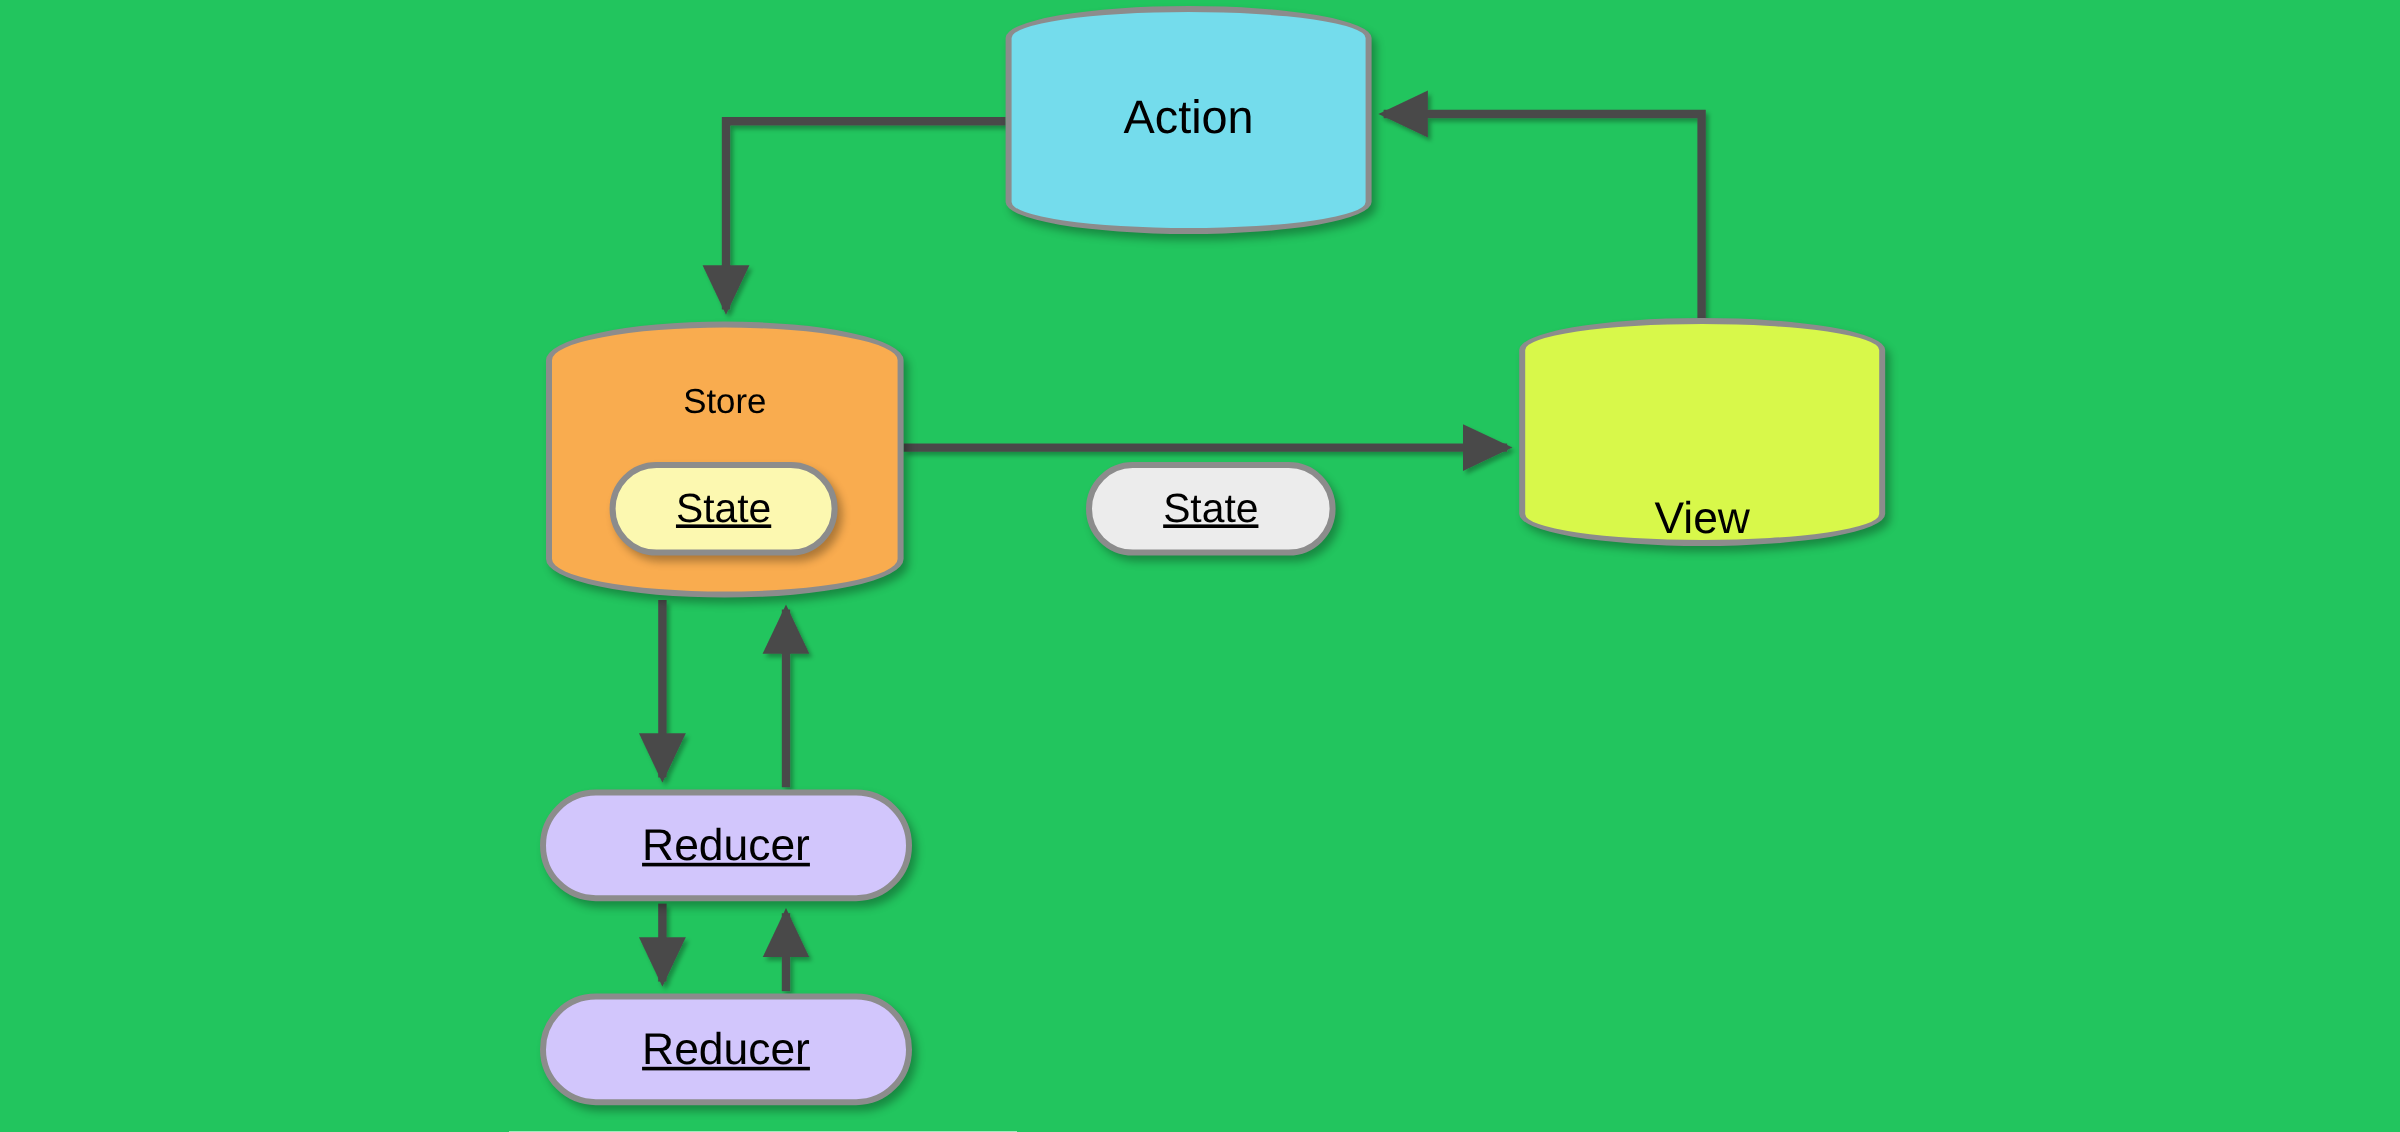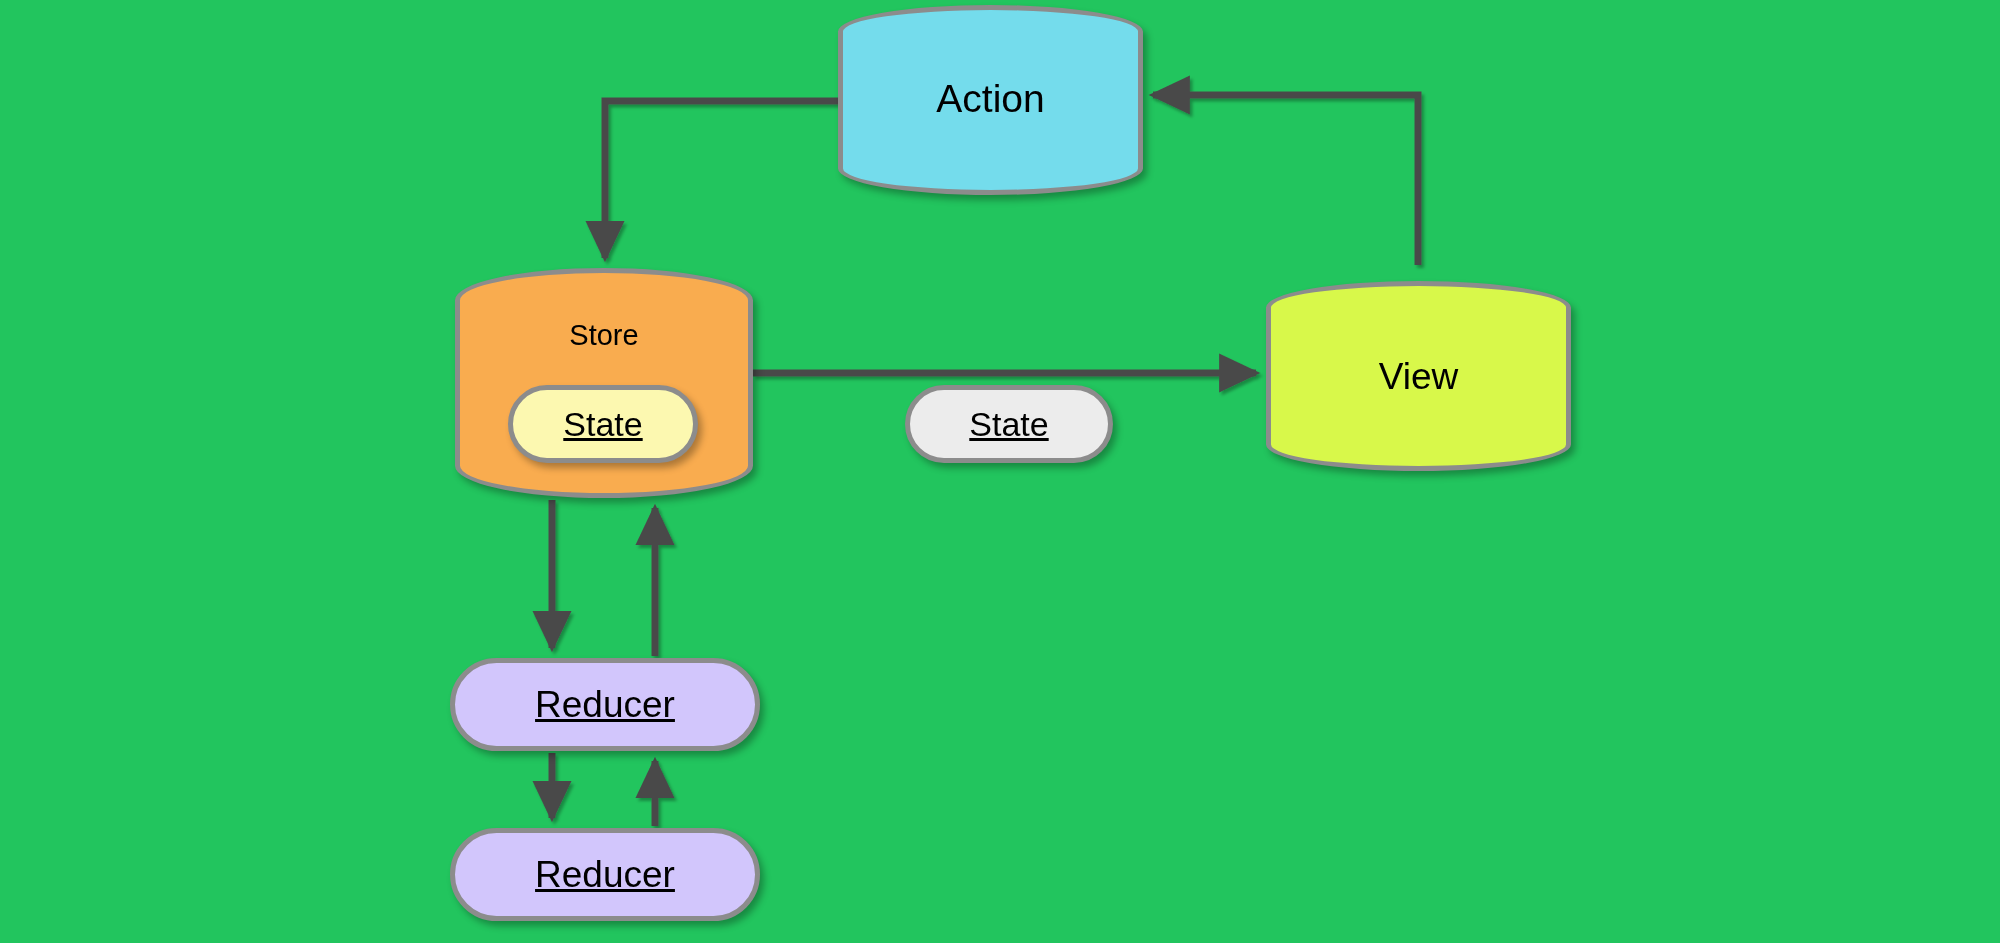--- a/index.html
+++ b/index.html
@@ -78,23 +78,24 @@
     z-index: 4;
   }
 
   #node-state-wire {
     left: 905px; top: 385px;
     width: 208px; height: 78px;
     font-size: 34px;
   }
 
   #node-view {
-    left: 1266px; top: 281px;
+    left: 1266px; top: 265px;
     width: 305px; height: 190px;
     font-size: 37px;
+    align-items: flex-end;
   }
 
   #node-reducer-1 {
     left: 450px; top: 658px;
     width: 310px; height: 93px;
     font-size: 37px;
   }
 
   #node-reducer-2 {
     left: 450px; top: 828px;

